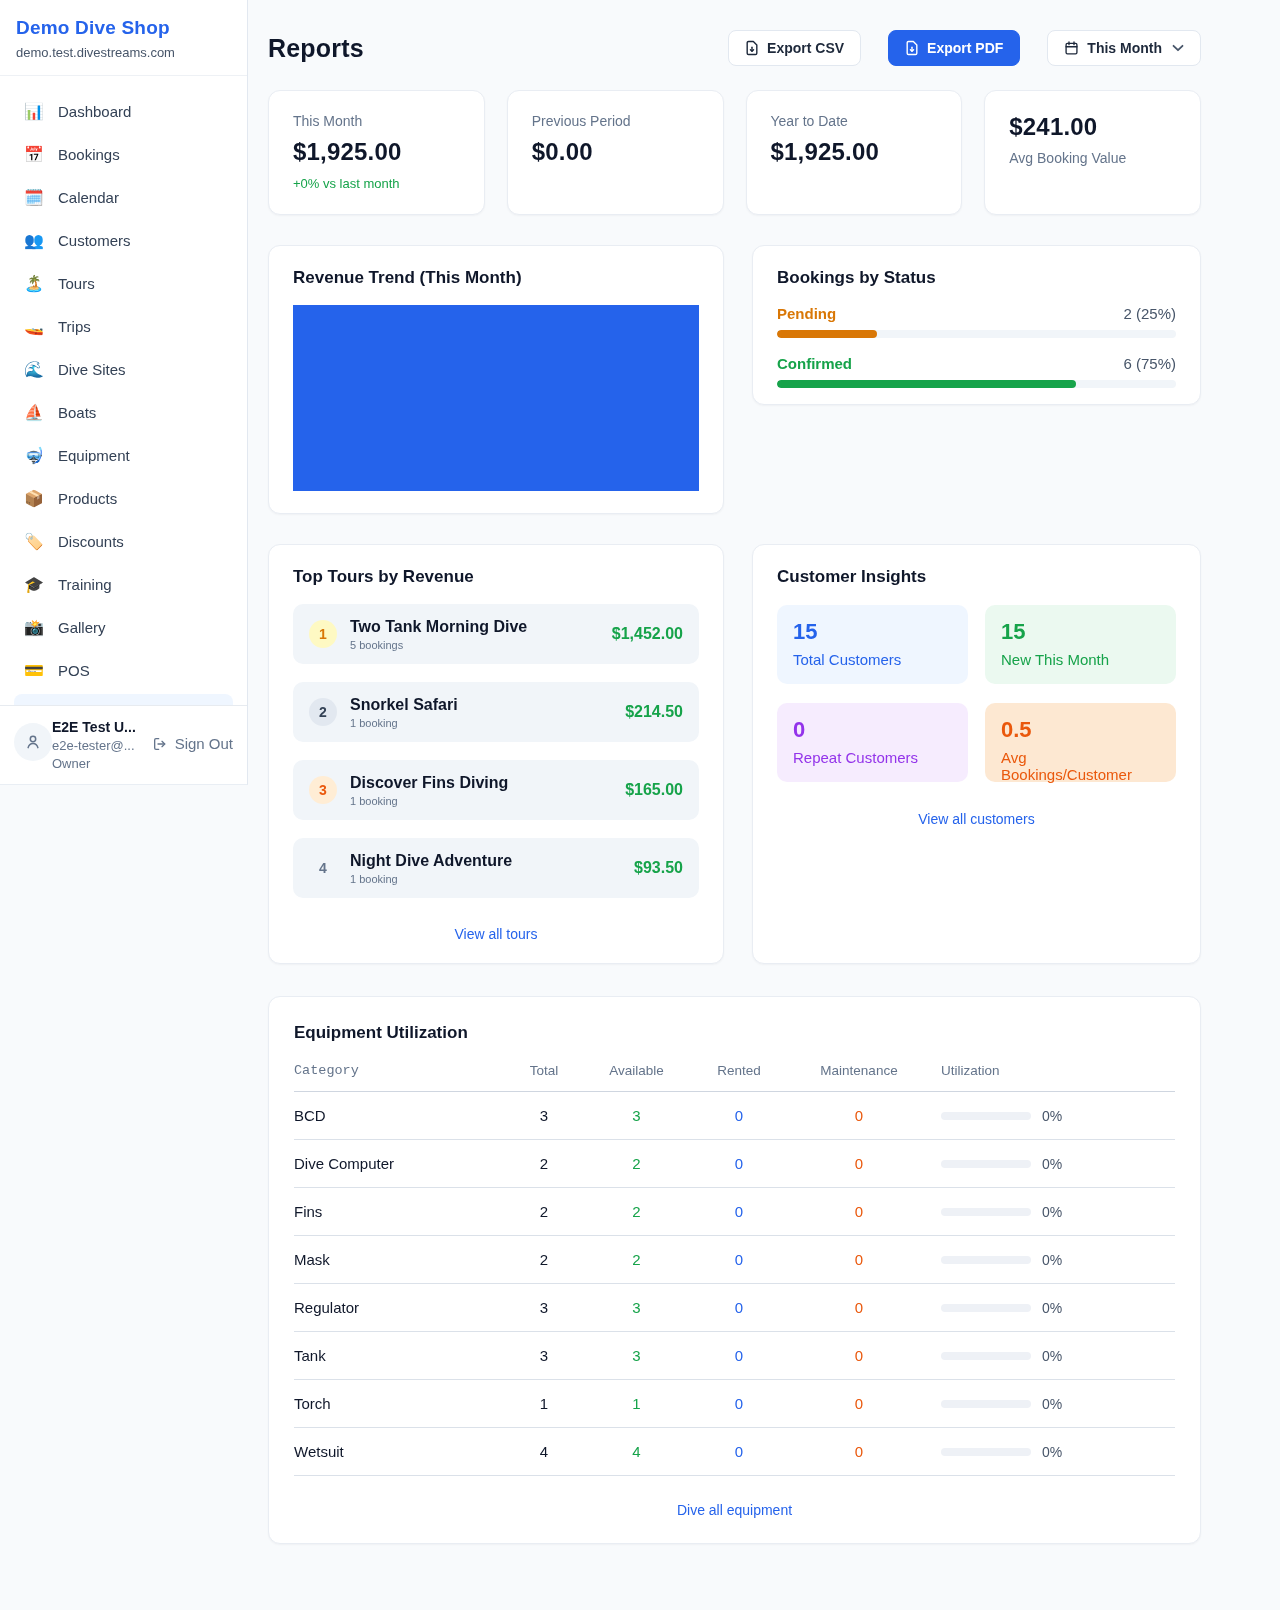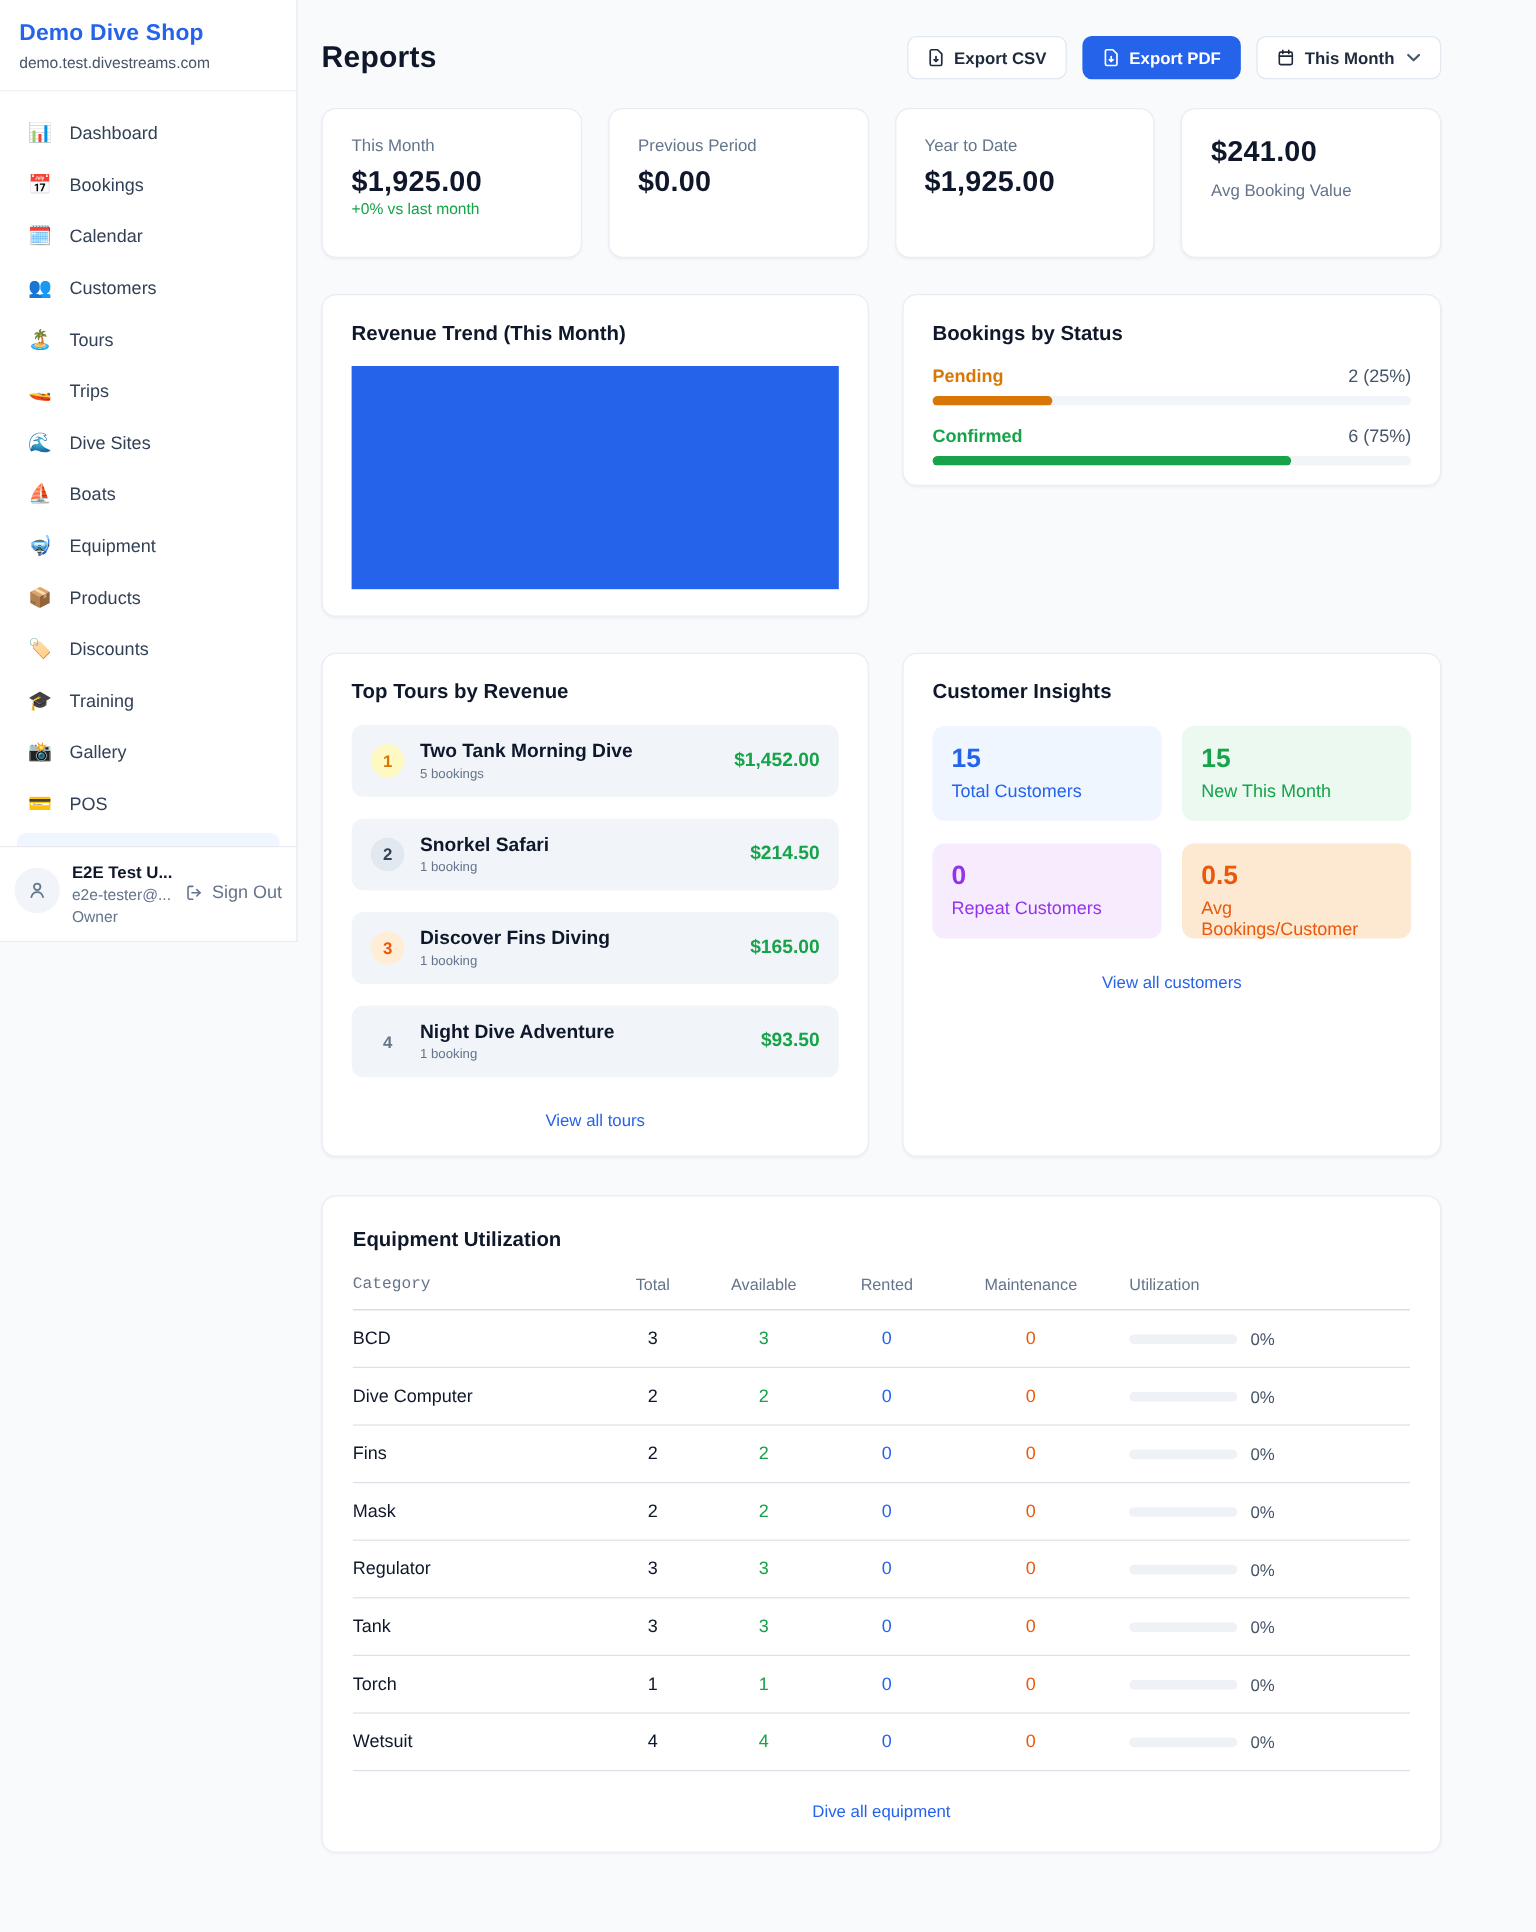--- a/index.html
+++ b/index.html
@@ -19,58 +19,58 @@
   .nav { padding:14px 0 0; }
   .nav-item {
     height:43px; display:flex; align-items:center; gap:14px; padding:0 24px;
     font-size:15px; color:#334155; cursor:pointer;
   }
   .nav-ico { width:20px; text-align:center; font-size:16px; line-height:1; }
   .nav-active-partial {
     height:11px; margin:2px 14px 0; background:#eff6ff; border-radius:8px 8px 0 0;
   }
   .side-footer {
-    border-top:1px solid #e7ebf0; padding:13px 14px; display:flex; align-items:flex-start; gap:10px;justify-content:center;
+    border-top:1px solid #e7ebf0; padding:13px 14px; display:flex; align-items:flex-start; 
   }
   .avatar {
     width:38px; height:38px; border-radius:50%; background:#f1f5f9; flex:none;
     display:flex; align-items:center; justify-content:center; margin-top:4px;
   }
   .u-info { width:102px; }
   .u-name { font-size:14px; font-weight:bold; color:#0f172a; white-space:nowrap; overflow:hidden; }
   .u-email { font-size:13px; color:#64748b; margin-top:3px; white-space:nowrap; overflow:hidden; }
   .u-role { font-size:13px; color:#64748b; margin-top:3px; }
   .signout {
     margin-left:auto; display:flex; align-items:center; gap:7px; color:#64748b;
     font-size:15px; margin-top:16px; cursor:pointer; white-space:nowrap;
   }
   
   .main { position:absolute; left:236px; top:0; width:1032px; padding:30px 0 0 32px; }
   .content { width:933px; }
   .page-head { display:flex; align-items:center; justify-content:space-between; margin-bottom:24px; }
   .page-title { font-size:25px; font-weight:bold; color:#0f172a; letter-spacing:.2px; }
-  .head-actions { display:flex; gap:13px; }
+  .head-actions { display:flex; gap:27px; }
   .btn {
     display:flex; align-items:center; gap:8px; height:36px; padding:0 16px;
     border-radius:8px; font-size:14px; font-weight:bold; cursor:pointer;
     background:#ffffff; border:1px solid #e2e8f0; color:#1e293b;
   }
   .btn-primary { background:#2563eb; border-color:#2563eb; color:#ffffff; }
   .chev { margin-left:2px; }
   .card {
     background:#ffffff; border:1px solid #e9edf3; border-radius:12px;
     box-shadow:0 1px 2px rgba(15,23,42,.04); padding:22px 24px;
   }
   .card-title { font-size:17px; font-weight:bold; color:#0f172a; }
   
   .stats { display:grid; grid-template-columns:repeat(4,1fr); gap:22px; margin-bottom:30px; }
   .stat-card { height:125px; }
   .stat-label { font-size:14px; color:#64748b; }
   .stat-value { font-size:24px; font-weight:bold; color:#0f172a; margin-top:9px; letter-spacing:.2px; }
-  .stat-delta { font-size:13px; color:#16a34a; }
+  .stat-delta { font-size:13px; color:#16a34a; margin-top:10px; }
   .stat-card.reversed .stat-value { margin-top:0; }
   .stat-card.reversed .stat-label { margin-top:9px; }
   
   .row2 { display:grid; grid-template-columns:456px 449px; gap:28px; align-items:start; margin-bottom:30px; }
   .chart-block { margin-top:17px; height:186px; }
   .status-card { height:160px; }
   .status-group { margin-top:17px; }
   .status-head { display:flex; justify-content:space-between; align-items:center; margin-bottom:8px; }
   .status-name { font-size:15px; font-weight:bold; }
   .status-name.pending { color:#d97706; }

